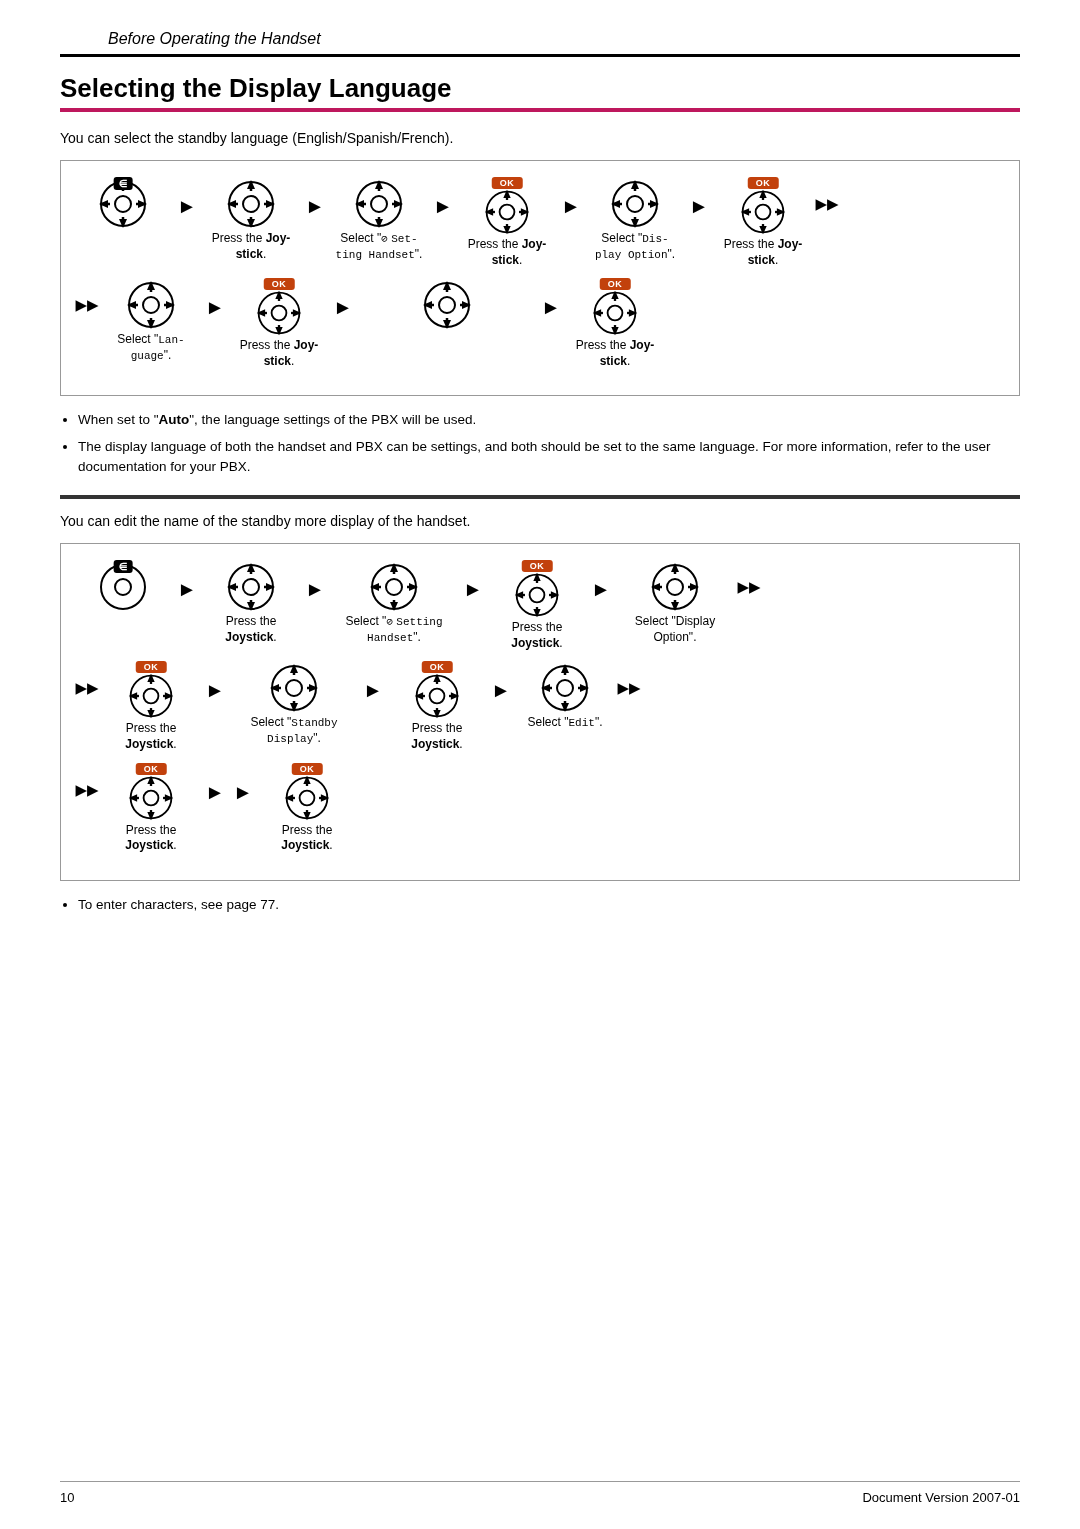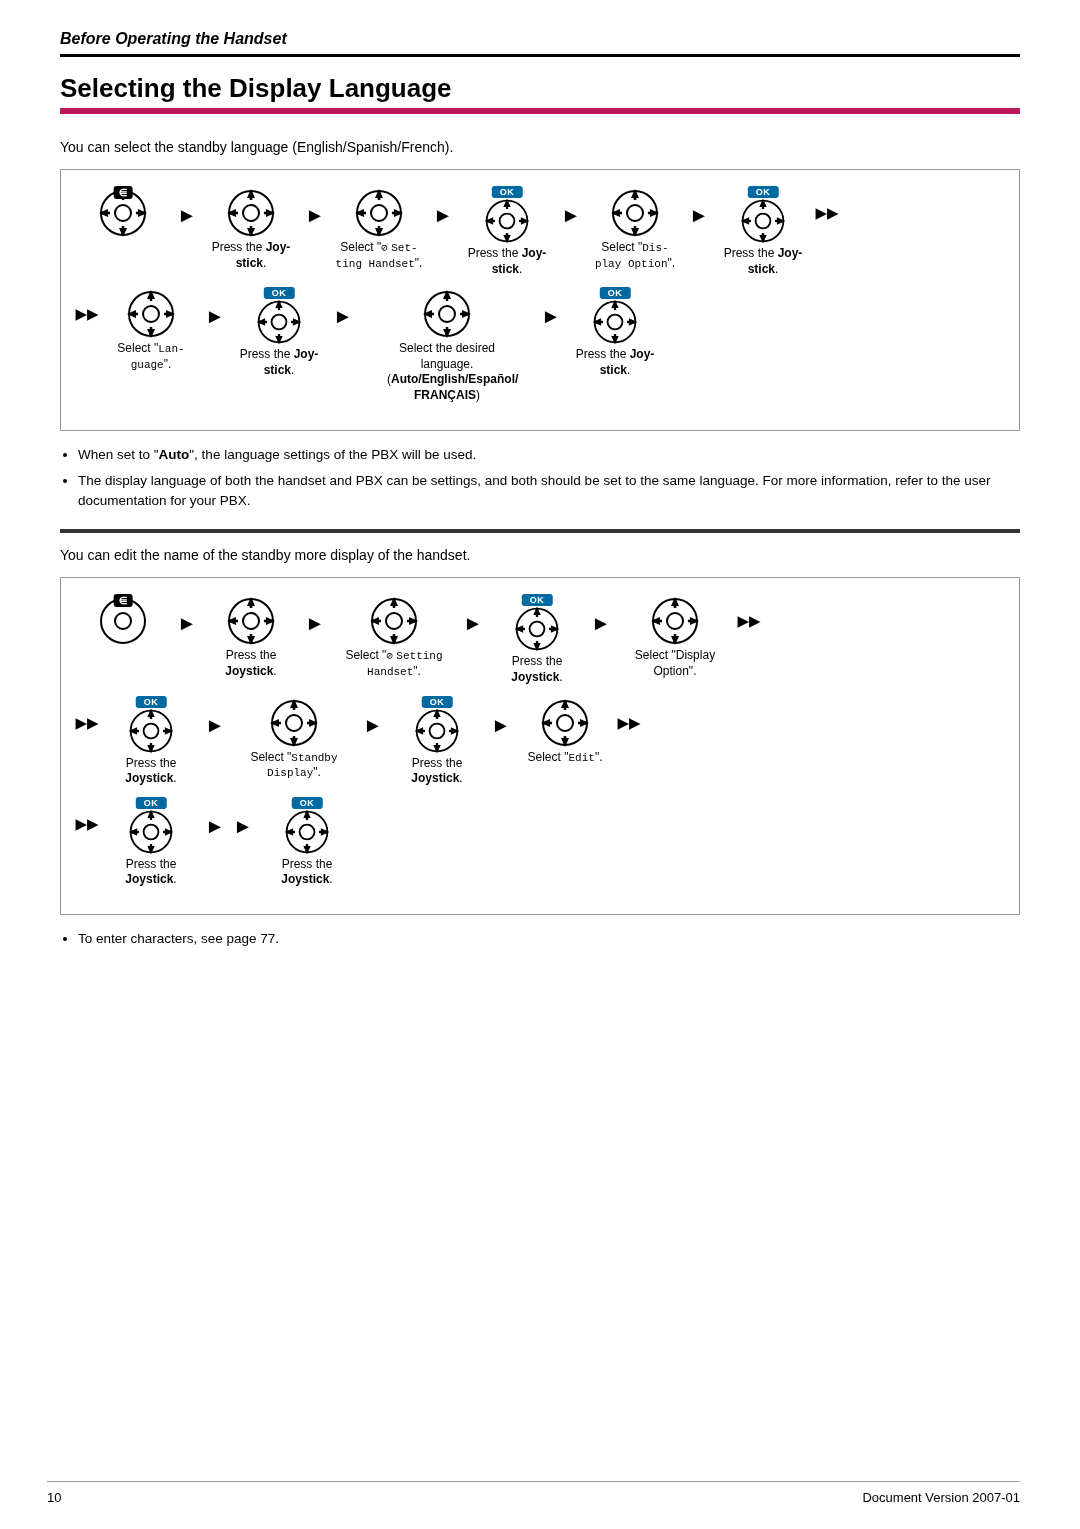--- a/index.html
+++ b/index.html
@@ -13,34 +13,35 @@
       padding: 0;
     }
     .page {
       width: 1080px;
       min-height: 1529px;
       padding: 30px 60px 30px 60px;
       position: relative;
     }
     .header-title {
       font-style: italic;
-      font-weight: bold;
+      font-weight: normal;
       font-size: 16px;
       margin-bottom: 6px;
+      margin-left: 48px;
     }
     .header-rule {
       border: none;
       border-top: 3px solid #000;
       margin-bottom: 16px;
     }
     .section-title {
       font-size: 26px;
       font-weight: bold;
-      margin-bottom: 25px;
-      border-bottom: 6px solid #be185d;
+      margin-bottom: 18px;
+      border-bottom: 4px solid #be185d;
       padding-bottom: 4px;
     }
     .section-desc {
       font-size: 14px;
       margin-bottom: 14px;
     }
     .instruction-box {
       border: 1px solid #999;
       padding: 16px 12px;
       margin-bottom: 14px;
@@ -75,21 +76,21 @@
       list-style: disc;
     }
     .section-divider {
       border: none;
       border-top: 4px solid #333;
       margin: 18px 0 14px 0;
     }
     .footer {
       position: absolute;
       bottom: 24px;
-      left: 47px;
+      left: 60px;
       right: 60px;
       display: flex;
       justify-content: space-between;
       align-items: center;
       border-top: 1px solid #999;
       padding-top: 8px;
       font-size: 13px;
     }
     .joystick-svg {
       width: 54px;
@@ -97,21 +98,21 @@
     }
     .ok-joystick-wrap {
       position: relative;
       width: 54px;
       height: 60px;
       display: flex;
       flex-direction: column;
       align-items: center;
     }
     .ok-badge {
-      background: #0369a1;
+      background: #c2410c;
       color: #fff;
       font-size: 9px;
       font-weight: bold;
       border-radius: 3px;
       padding: 1px 8px;
       position: absolute;
       top: 0;
       left: 50%;
       transform: translateX(-50%);
       letter-spacing: 0.5px;
@@ -327,21 +328,20 @@
           <line x1="27" y1="5" x2="27" y2="14" stroke="#000" stroke-width="2.5"></line>
           <polygon points="27,3 23,12 31,12" fill="#000"></polygon>
           <line x1="27" y1="49" x2="27" y2="40" stroke="#000" stroke-width="2.5"></line>
           <polygon points="27,51 23,42 31,42" fill="#000"></polygon>
           <line x1="5" y1="27" x2="14" y2="27" stroke="#000" stroke-width="2.5"></line>
           <polygon points="3,27 12,23 12,31" fill="#000"></polygon>
           <line x1="49" y1="27" x2="40" y2="27" stroke="#000" stroke-width="2.5"></line>
           <polygon points="51,27 42,23 42,31" fill="#000"></polygon>
           <circle cx="27" cy="27" r="8" fill="none" stroke="#000" stroke-width="2"></circle>
         </svg>
-        <div class="step-label">Select the desired language.<br>(<b>Auto/English/Español/<br>FRANÇAIS</b>)</div>
       </div>
       <div class="arrow-cell">►</div>
 
       <div class="step-cell">
         <div class="ok-joystick-wrap">
           <span class="ok-badge">OK</span>
           <svg class="joystick-svg" style="margin-top:10px" viewBox="0 0 54 54">
             <circle cx="27" cy="27" r="22" fill="none" stroke="#000" stroke-width="2"></circle>
             <line x1="27" y1="5" x2="27" y2="14" stroke="#000" stroke-width="2.5"></line>
             <polygon points="27,3 23,12 31,12" fill="#000"></polygon>

